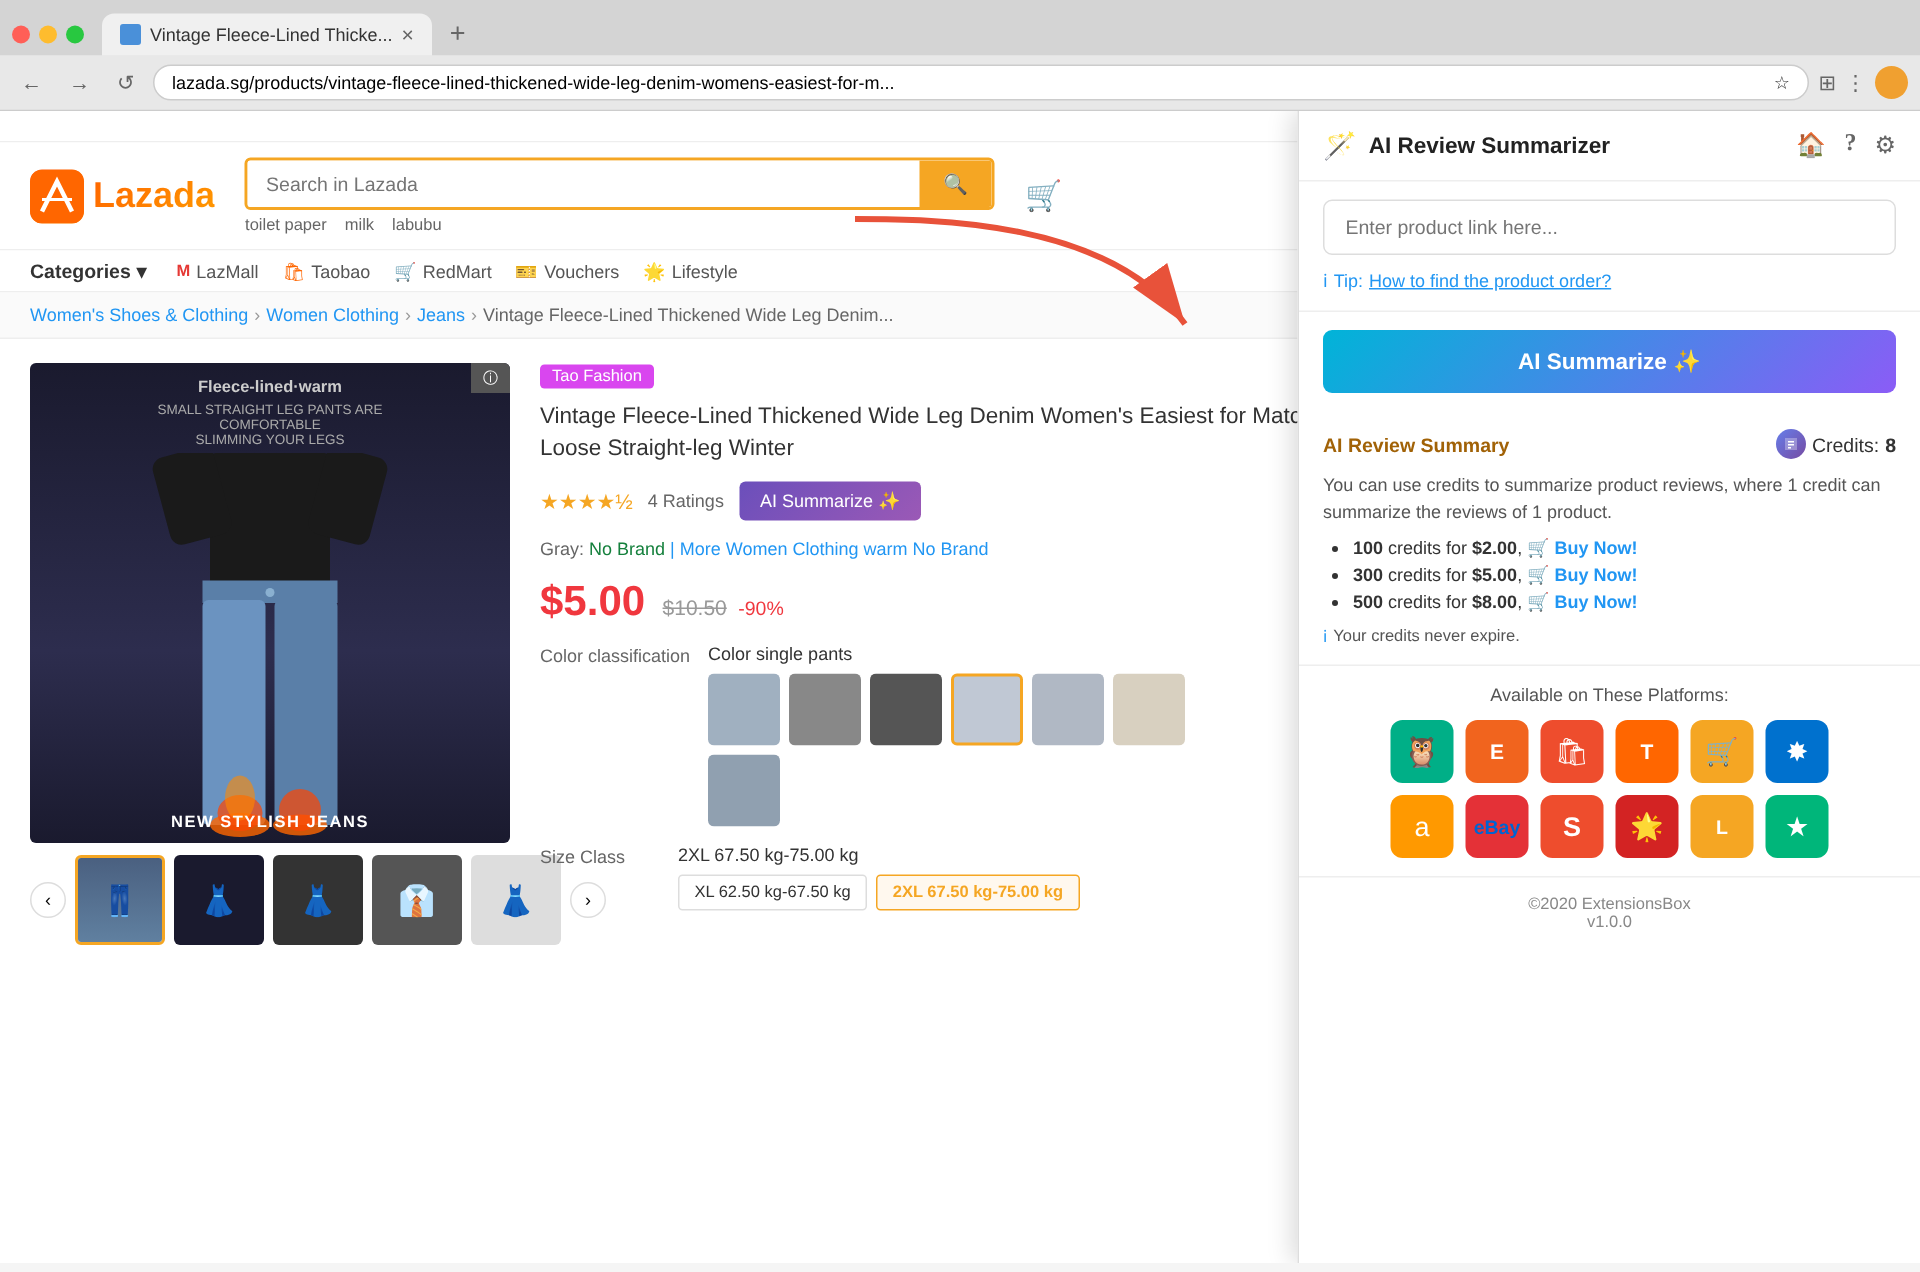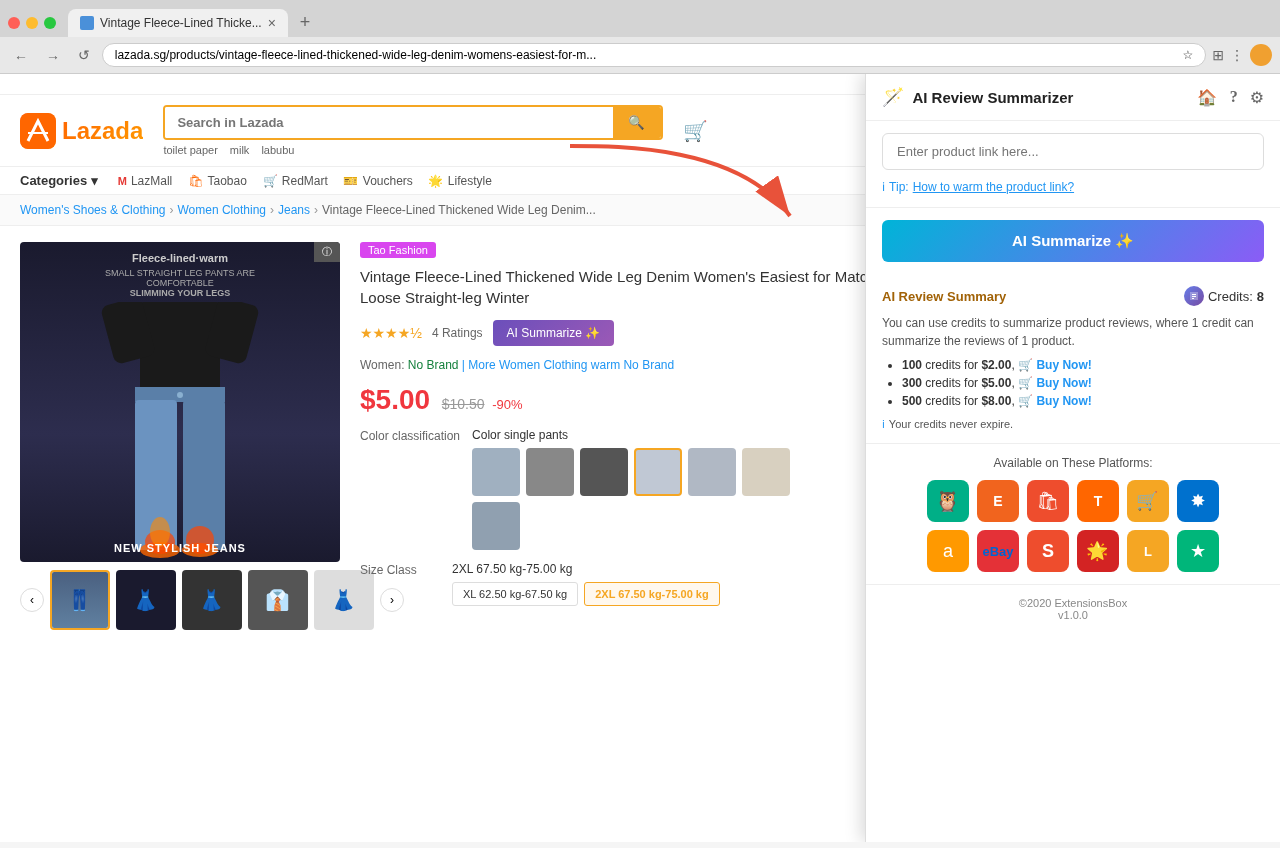--- a/index.html
+++ b/index.html
@@ -31,21 +31,21 @@
     
     .top-bar { background: white; border-bottom: 1px solid #eee; padding: 4px 20px; display: flex; align-items: center; justify-content: space-between; font-size: 11px; color: #666; }
     .top-bar-right { display: flex; gap: 16px; }
 
     
     .header { background: white; padding: 10px 20px; display: flex; align-items: center; gap: 20px; border-bottom: 1px solid #eee; }
     .logo { display: flex; align-items: center; gap: 6px; }
     .logo-icon { width: 36px; height: 36px; background: linear-gradient(135deg, #ff6b35, #ff8c00); border-radius: 8px; position: relative; overflow: hidden; }
     .logo-text { font-size: 22px; font-weight: bold; color: #f5a623; }
     .search-bar { flex: 1; max-width: 500px; display: flex; align-items: center; border: 2px solid #f5a623; border-radius: 4px; overflow: hidden; }
-    .search-input { flex: 1; border: none; outline: none; padding: 8px 12px; font-size: 13px; font-weight: bold; }
+    .search-input { flex: 1; border: none; outline: none; padding: 8px 12px; font-size: 13px; }
     .search-btn { background: #f5a623; border: none; padding: 8px 16px; cursor: pointer; color: white; font-weight: bold; }
     .search-suggestions { display: flex; gap: 12px; margin-top: 4px; font-size: 11px; color: #666; }
     .search-suggestions span { cursor: pointer; }
     .header-actions { display: flex; gap: 16px; align-items: center; font-size: 12px; }
 
     
     .nav-bar { background: white; padding: 6px 20px; display: flex; align-items: center; gap: 20px; border-bottom: 1px solid #eee; }
     .categories-btn { display: flex; align-items: center; gap: 4px; font-size: 13px; font-weight: bold; color: #333; cursor: pointer; }
     .nav-links { display: flex; gap: 16px; }
     .nav-link { font-size: 12px; color: #555; cursor: pointer; display: flex; align-items: center; gap: 4px; }
@@ -189,21 +189,21 @@
 
   <div class="main-content" style="position:relative; padding:16px 20px; display:flex; gap:20px;">
 
     <div class="product-images" style="width:320px; flex-shrink:0;">
       <div class="main-image">
         <div style="width:100%; height:320px; background:linear-gradient(180deg, #1a1a2e 0%, #2d2d4e 60%, #1a1a2e 100%); display:flex; align-items:flex-start; justify-content:center; position:relative; overflow:hidden;">
 
           <div style="position:absolute; top:10px; left:50%; transform:translateX(-50%); text-align:center;">
             <div style="color:#ccc; font-size:11px; font-weight:bold; margin-bottom:4px;">Fleece-lined·warm</div>
             <div style="color:#aaa; font-size:9px;">SMALL STRAIGHT LEG PANTS ARE COMFORTABLE</div>
-            <div style="color:#aaa; font-size:9px;font-weight:bold;">SLIMMING YOUR LEGS</div>
+            <div style="color:#aaa; font-size:9px;">SLIMMING YOUR LEGS</div>
           </div>
           <div style="position:absolute; bottom:0; left:50%; transform:translateX(-50%); width:200px; height:260px;">
             <svg viewBox="0 0 200 260" width="200" height="260" fill="none">
 
               <rect x="60" y="0" width="80" height="90" rx="4" fill="#1a1a1a"></rect>
 
               <rect x="20" y="5" width="42" height="60" rx="8" fill="#1a1a1a" transform="rotate(-15 20 5)"></rect>
 
               <rect x="138" y="5" width="42" height="60" rx="8" fill="#1a1a1a" transform="rotate(15 180 5)"></rect>
 
@@ -250,21 +250,21 @@
 
     <div class="product-info" style="flex:1; min-width:0;">
       <div class="brand-tag" style="display:inline-block; background:#d946ef; color:white; font-size:11px; padding:2px 8px; border-radius:3px; margin-bottom:8px;">Tao Fashion</div>
       <div class="product-title" style="font-size:15px; font-weight:normal; color:#333; line-height:1.4; margin-bottom:12px;">Vintage Fleece-Lined Thickened Wide Leg Denim Women's Easiest for Match High Velvet Outwear Loose Straight-leg Winter</div>
       <div class="rating-row" style="display:flex; align-items:center; gap:10px; margin-bottom:12px;">
         <span style="color:#f5a623; font-size:14px;">★★★★½</span>
         <span style="font-size:12px; color:#666;">4 Ratings</span>
         <button style="background:linear-gradient(135deg, #6b4fbb, #9b59b6); color:white; border:none; padding:6px 14px; border-radius:4px; font-size:12px; cursor:pointer;">AI Summarize ✨</button>
       </div>
       <div class="brand-row" style="font-size:12px; color:#666; margin-bottom:12px;">
-        <span>Women: </span>
+        <span>Gray: </span>
         <a class="brand-link" href="#" style="color:#15803d; text-decoration:none;">No Brand</a>
         <span style="color:#2196F3; cursor:pointer;">| More Women Clothing warm No Brand</span>
       </div>
       <div class="price-row" style="margin-bottom:12px;">
         <span style="font-size:28px; font-weight:bold; color:#f0373e;">$5.00</span>
         <span style="font-size:14px; color:#999; text-decoration:line-through; margin-left:8px;">$10.50</span>
         <span style="font-size:13px; color:#f0373e; margin-left:4px;">-90%</span>
       </div>
 
       
@@ -358,21 +358,21 @@
         <span style="cursor:pointer; font-weight:bold; font-family:serif;">?</span>
         <span style="cursor:pointer;">⚙</span>
       </div>
     </div>
 
     <div style="padding:12px 16px; border-bottom:1px solid #eee;">
       <input type="text" class="ai-panel-input" style="width: 100%; border: 1px solid rgb(221, 221, 221); border-radius: 6px; padding: 10px 14px; font-size: 13px; outline: none; color: rgb(153, 153, 153);" placeholder="Enter product link here...">
       <div style="font-size:12px; color:#2196F3; margin-top:8px; display:flex; align-items:center; gap:4px;">
         <span>ℹ</span>
         <span>Tip: </span>
-        <a href="#" style="color:#2196F3;">How to warm the product link?</a>
+        <a href="#" style="color:#2196F3;">How to find the product order?</a>
       </div>
     </div>
 
     <button style="margin:12px 16px; background:linear-gradient(135deg, #00b4d8, #8b5cf6); color:white; border:none; padding:12px; border-radius:6px; font-size:15px; font-weight:bold; cursor:pointer; display:flex; align-items:center; justify-content:center; gap:8px;">
       <span>AI Summarize ✨</span>
     </button>
 
     <div style="padding:12px 16px; border-bottom:1px solid #eee;">
       <div style="display:flex; align-items:center; justify-content:space-between; margin-bottom:8px;">
         <span style="font-weight:bold; font-size:13px; color:#a16207;">AI Review Summary</span>

